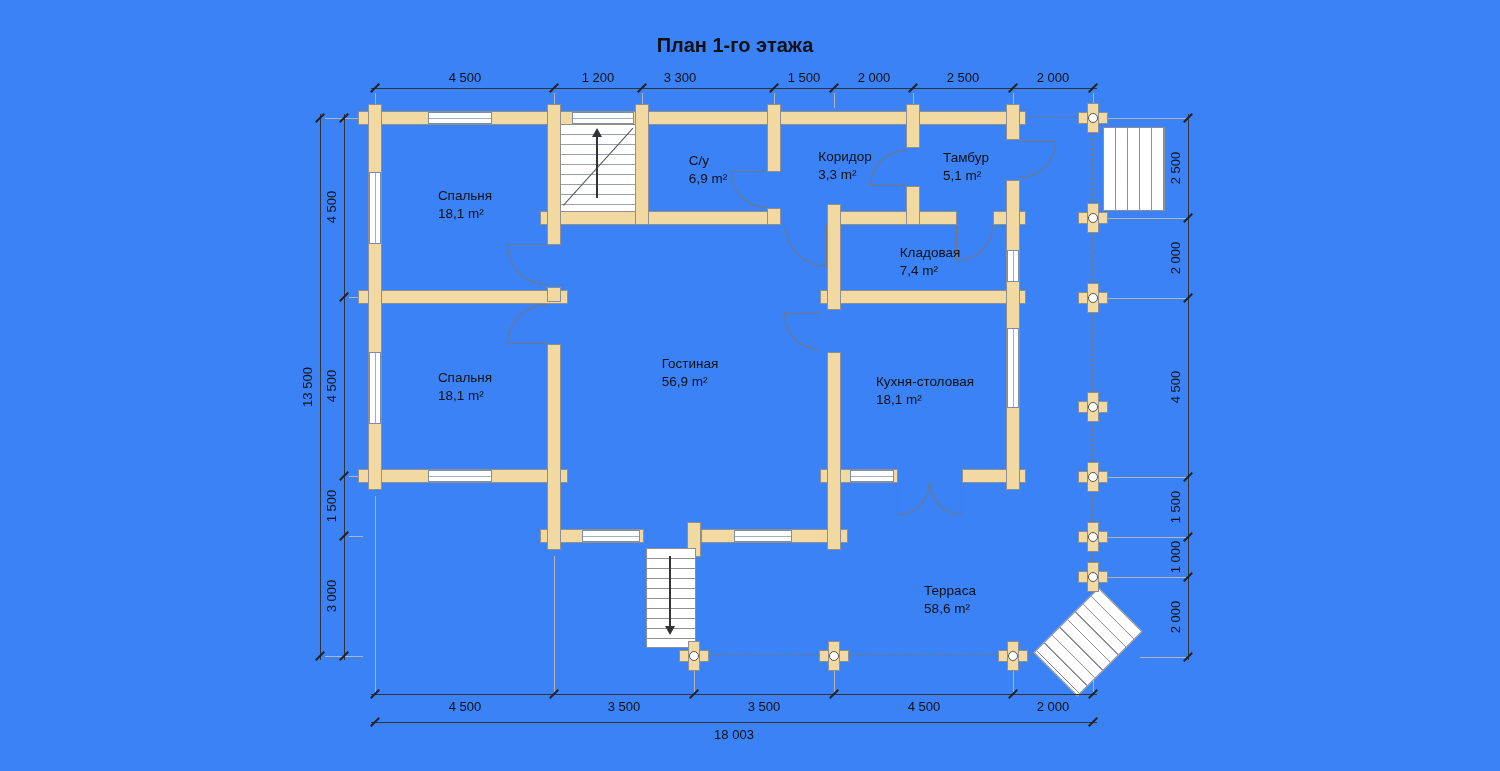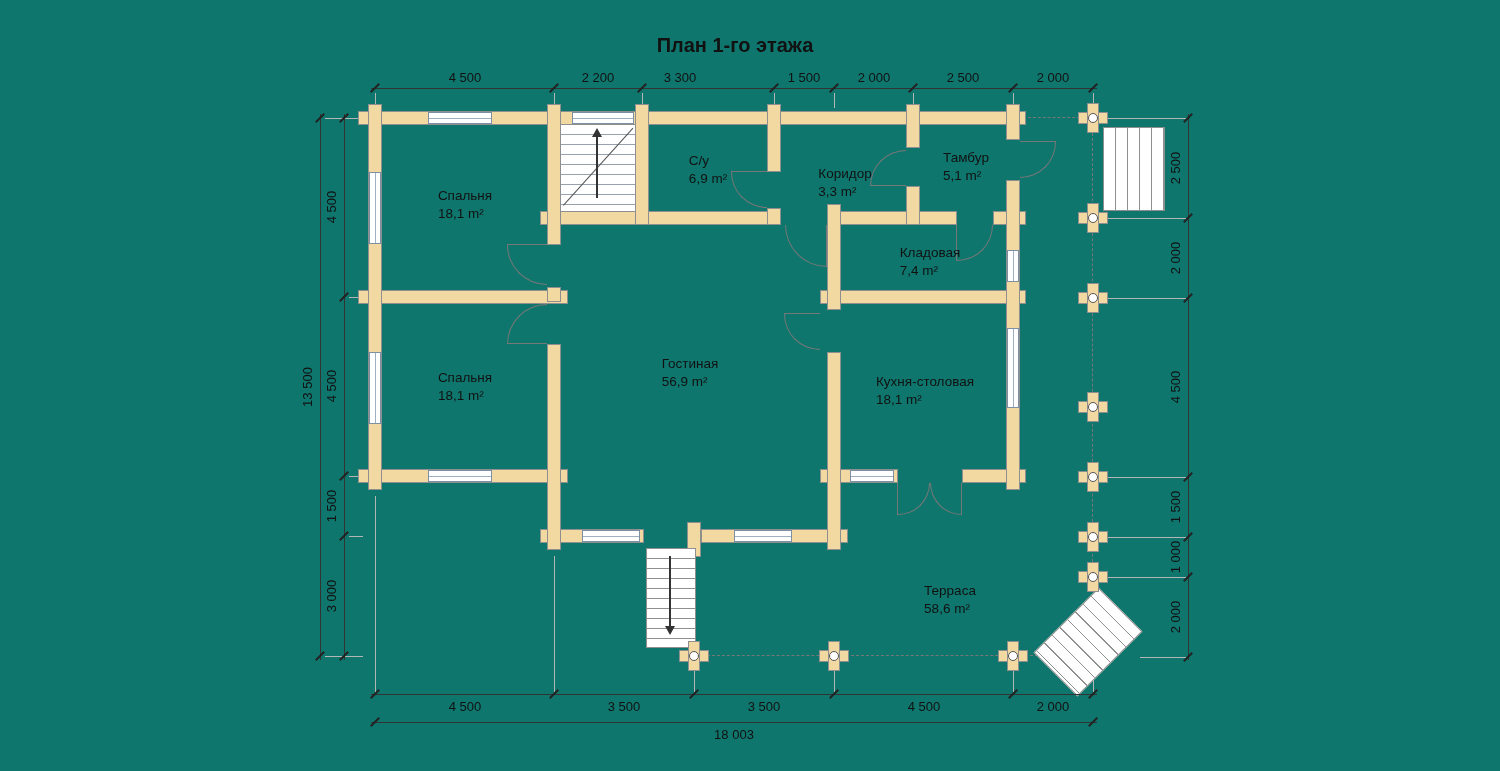--- a/index.html
+++ b/index.html
@@ -1,16 +1,16 @@
 <!DOCTYPE html>
 <html style="--wall-fill: #F2D9A2; --wall-edge: #8F8F8F; --window-line: #7D8FA3;"><head>
 <meta charset="utf-8">
 <style>
   html,body{margin:0;padding:0;background:#fff;}
-  .canvas{position:relative;width:1500px;height:771px;background:#0f766e;overflow:hidden;
+  .canvas{position:relative;width:1500px;height:771px;background:#3b82f6;overflow:hidden;
           font-family:"Liberation Sans", sans-serif;}
   .title{position:absolute;transform:translate(-50%,-50%);font-size:20px;font-weight:bold;color:#111;z-index:4;white-space:nowrap;}
   
   .w{position:absolute;background:var(--wall-fill,#F2D9A2);border:1px solid var(--wall-edge,#8F8F8F);box-sizing:border-box;z-index:1;}
   
   .win{position:absolute;background:#fff;border:1px solid var(--window-line,#7D8FA3);box-sizing:border-box;z-index:2;background-repeat:no-repeat;}
   .win.h{background-image:linear-gradient(#9fb0c0,#9fb0c0);background-size:100% 1px;background-position:0 50%;}
   .win.v{background-image:linear-gradient(#9fb0c0,#9fb0c0);background-size:1px 100%;background-position:50% 0;}
   
   .arc{position:absolute;box-sizing:border-box;border:0 solid #777;z-index:2;}
@@ -151,21 +151,21 @@
     </div>
 
   <div class="room" style="left:465px;top:205px">
     <div>Спальня</div>
     <div>18,1 m²</div>
   </div>
   <div class="room" style="left:708px;top:170px">
     <div>С/у</div>
     <div>6,9 m²</div>
   </div>
-  <div class="room" style="left:845px;top:183px">
+  <div class="room" style="left:845px;top:166px">
     <div>Коридор</div>
     <div>3,3 m²</div>
   </div>
   <div class="room" style="left:966px;top:167px">
     <div>Тамбур</div>
     <div>5,1 m²</div>
   </div>
   <div class="room" style="left:930px;top:262px">
     <div>Кладовая</div>
     <div>7,4 m²</div>
@@ -198,21 +198,21 @@
   <div class="tick" style="left:1087px;top:87px"></div>
   <div class="ext" style="left:375px;top:93px;width:1px;height:15px"></div>
   <div class="ext" style="left:554px;top:93px;width:1px;height:15px"></div>
   <div class="ext" style="left:642px;top:93px;width:1px;height:15px"></div>
   <div class="ext" style="left:774px;top:93px;width:1px;height:15px"></div>
   <div class="ext" style="left:834px;top:93px;width:1px;height:15px"></div>
   <div class="ext" style="left:913px;top:93px;width:1px;height:15px"></div>
   <div class="ext" style="left:1013px;top:93px;width:1px;height:15px"></div>
   <div class="ext" style="left:1093px;top:93px;width:1px;height:15px"></div>
   <span class="dimlab" style="left:465px;top:77px">4 500</span>
-  <span class="dimlab" style="left:598px;top:77px">2 200</span>
+  <span class="dimlab" style="left:598px;top:77px">1 200</span>
   <span class="dimlab" style="left:680px;top:77px">3 300</span>
   <span class="dimlab" style="left:804px;top:77px">1 500</span>
   <span class="dimlab" style="left:874px;top:77px">2 000</span>
   <span class="dimlab" style="left:963px;top:77px">2 500</span>
   <span class="dimlab" style="left:1053px;top:77px">2 000</span>
 
   <div class="dimline" style="left:344px;top:114px;width:1px;height:546px"></div>
   <div class="tick" style="left:338px;top:117px"></div>
   <div class="tick" style="left:338px;top:296px"></div>
   <div class="tick" style="left:338px;top:475px"></div>

